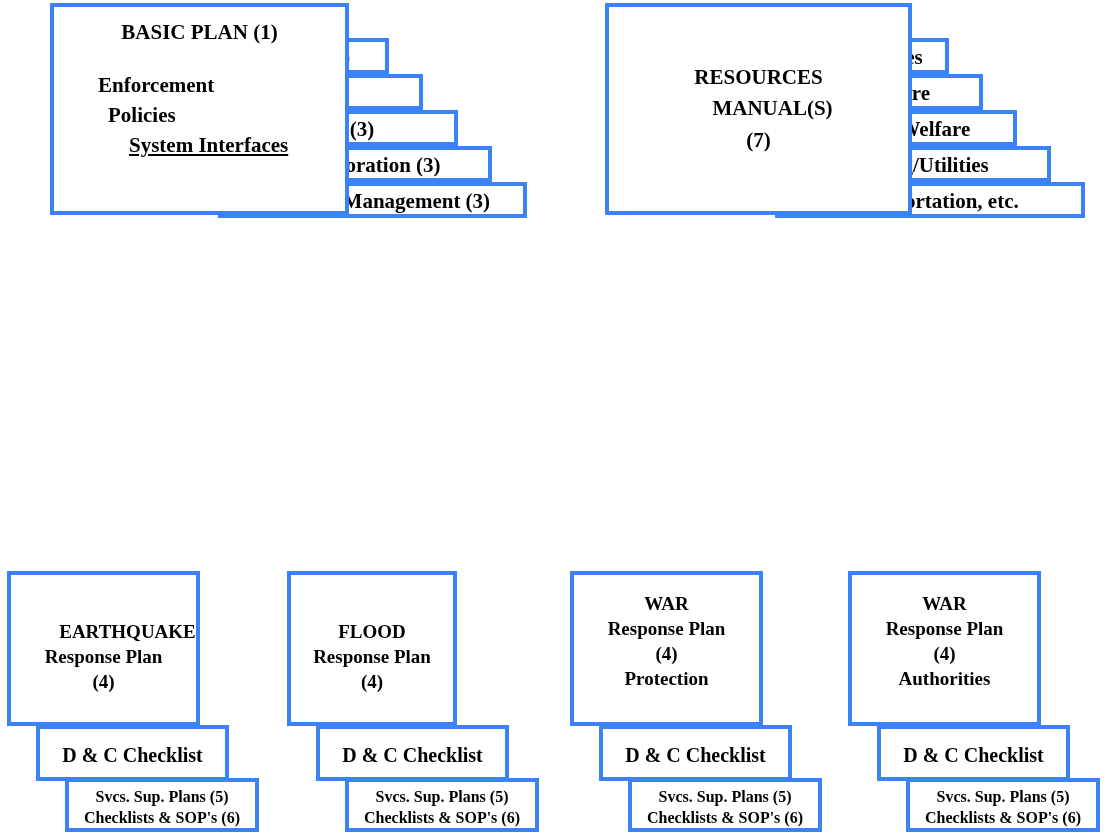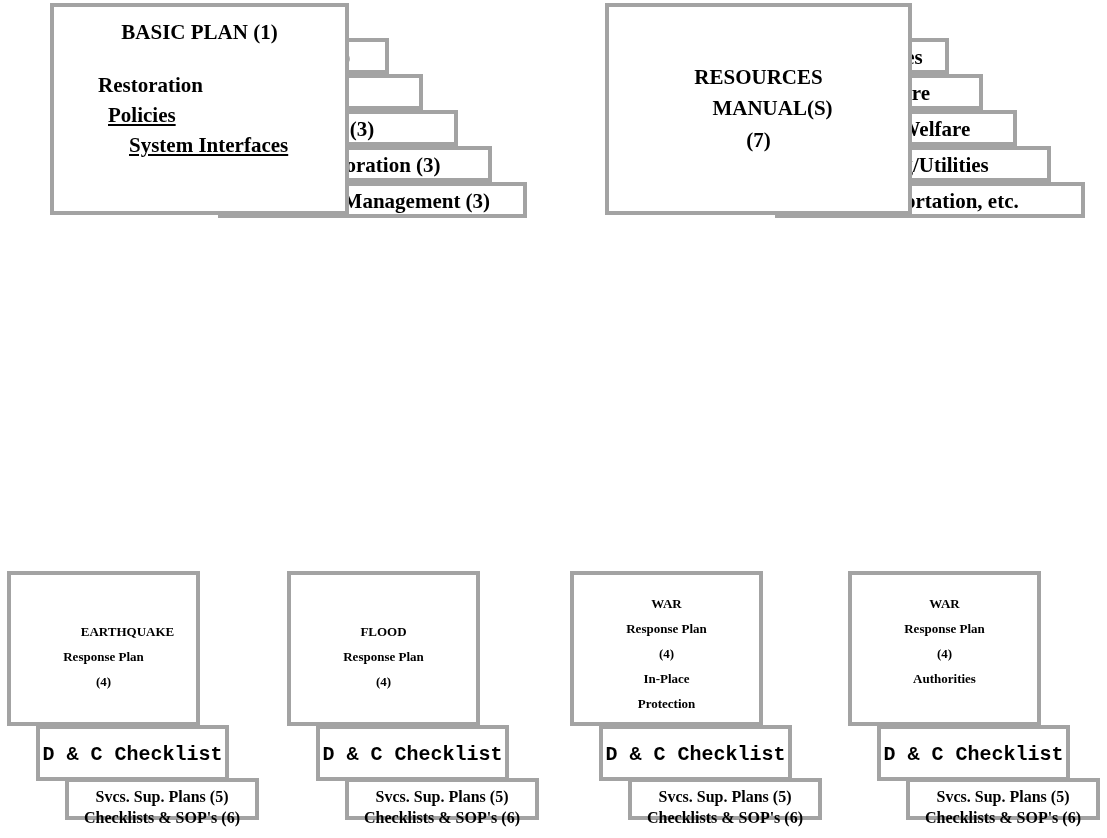--- a/index.html
+++ b/index.html
@@ -3,44 +3,44 @@
 <meta charset="utf-8">
 <title>Emergency Operations Plan Structure</title>
 <style>
   html,body{margin:0;padding:0;background:#ffffff;}
   body{width:1107px;height:838px;position:relative;overflow:hidden;
        font-family:"Liberation Serif","DejaVu Serif",serif;color:#000000;}
   #canvas{position:absolute;left:0;top:0;width:1107px;height:838px;}
 
   
   .card{position:absolute;box-sizing:border-box;background:#ffffff;
-        border:4px solid #a3a3a3;}
+        border:4px solid #3b82f6;}
   .card .txt{position:absolute;left:0;right:0;text-align:center;
              font-weight:bold;white-space:nowrap;}
 
   
   .z6{z-index:6}.z5{z-index:5}.z4{z-index:4}
   .z3{z-index:3}.z2{z-index:2}.z1{z-index:1}
 
   
   .top-main{height:212px;}
   .top-main .title{font-size:21px;line-height:25px;}
   .top-main .subs{position:absolute;left:0;right:0;}
   .top-main .subs div{font-size:21px;line-height:30px;font-weight:bold;
                       text-align:left;white-space:nowrap;}
   .top-strip{height:36px;}
   .top-strip .txt{font-size:21px;line-height:28px;top:1px;}
 
   
   .bot-main{height:155px;}
-  .bot-main .line{font-size:13px;line-height:25px;font-weight:bold;
+  .bot-main .line{font-size:19px;line-height:25px;font-weight:bold;
                   text-align:center;white-space:nowrap;}
-  .bot-strip{height:56px;font-family:Liberation Mono, monospace;}
+  .bot-strip{height:56px;}
   .bot-strip .txt{font-size:20px;line-height:26px;top:13px;}
-  .bot-strip2{height:42px;}
+  .bot-strip2{height:54px;}
   .bot-strip2 .l{position:absolute;left:0;right:0;text-align:center;
                  font-size:16px;line-height:21px;font-weight:bold;
                  white-space:nowrap;}
 </style>
 </head>
 <body>
 
 <div id="canvas">
 
   <div class="card top-strip z1" style="left:218px;top:182px;width:309px;">
@@ -54,22 +54,22 @@
   </div>
   <div class="card top-strip z4" style="left:118px;top:74px;width:305px;">
     <div class="txt">Public Safety (3)</div>
   </div>
   <div class="card top-strip z5" style="left:84px;top:38px;width:305px;">
     <div class="txt">Direction and Control (2)</div>
   </div>
   <div class="card top-main z6" style="left:50px;top:3px;width:299px;">
     <div class="txt title" style="top:13px;">BASIC PLAN (1)</div>
     <div class="subs" style="top:63px;left:44px;">
-      <div style="padding-left:0px;">Restoration</div>
-      <div style="padding-left:10px;text-decoration:underline;">Policies</div>
+      <div style="padding-left:0px;">Enforcement</div>
+      <div style="padding-left:10px;">Policies</div>
       <div style="padding-left:31px;text-decoration:underline;">System Interfaces</div>
     </div>
   </div>
 
   <div class="card top-strip z1" style="left:775px;top:182px;width:310px;">
     <div class="txt">Transportation, etc.</div>
   </div>
   <div class="card top-strip z2" style="left:741px;top:146px;width:310px;">
     <div class="txt">Engineering/Utilities</div>
   </div>
@@ -101,38 +101,37 @@
     <div class="line">(4)</div>
   </div>
 
   <div class="card bot-strip2 z1" style="left:345px;top:778px;width:194px;">
     <div class="l" style="top:4px;">Svcs. Sup. Plans (5)</div>
     <div class="l" style="top:25px;">Checklists &amp; SOP's (6)</div>
   </div>
   <div class="card bot-strip z2" style="left:316px;top:725px;width:193px;">
     <div class="txt">D &amp; C Checklist</div>
   </div>
-  <div class="card bot-main z3" style="left:287px;top:571px;width:193px;">
+  <div class="card bot-main z3" style="left:287px;top:571px;width:170px;">
     <div class="line" style="margin-top:44px;">FLOOD</div>
     <div class="line">Response Plan</div>
     <div class="line">(4)</div>
   </div>
 
   <div class="card bot-strip2 z1" style="left:628px;top:778px;width:194px;">
     <div class="l" style="top:4px;">Svcs. Sup. Plans (5)</div>
     <div class="l" style="top:25px;">Checklists &amp; SOP's (6)</div>
   </div>
   <div class="card bot-strip z2" style="left:599px;top:725px;width:193px;">
     <div class="txt">D &amp; C Checklist</div>
   </div>
   <div class="card bot-main z3" style="left:570px;top:571px;width:193px;">
     <div class="line" style="margin-top:16px;">WAR</div>
     <div class="line">Response Plan</div>
     <div class="line">(4)</div>
-    <div class="line">In-Place</div>
     <div class="line">Protection</div>
   </div>
 
   <div class="card bot-strip2 z1" style="left:906px;top:778px;width:194px;">
     <div class="l" style="top:4px;">Svcs. Sup. Plans (5)</div>
     <div class="l" style="top:25px;">Checklists &amp; SOP's (6)</div>
   </div>
   <div class="card bot-strip z2" style="left:877px;top:725px;width:193px;">
     <div class="txt">D &amp; C Checklist</div>
   </div>

